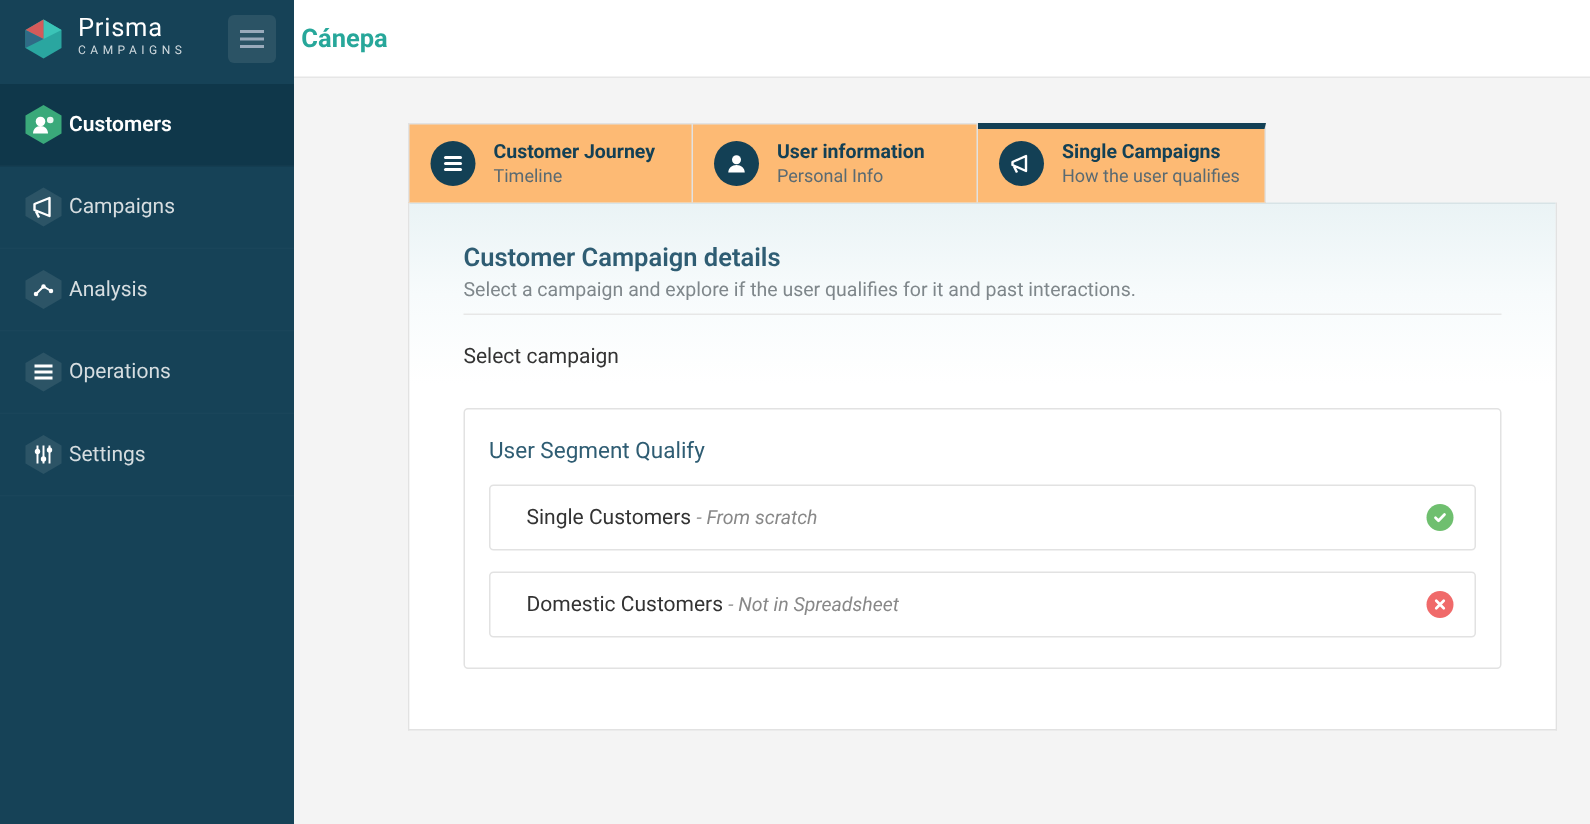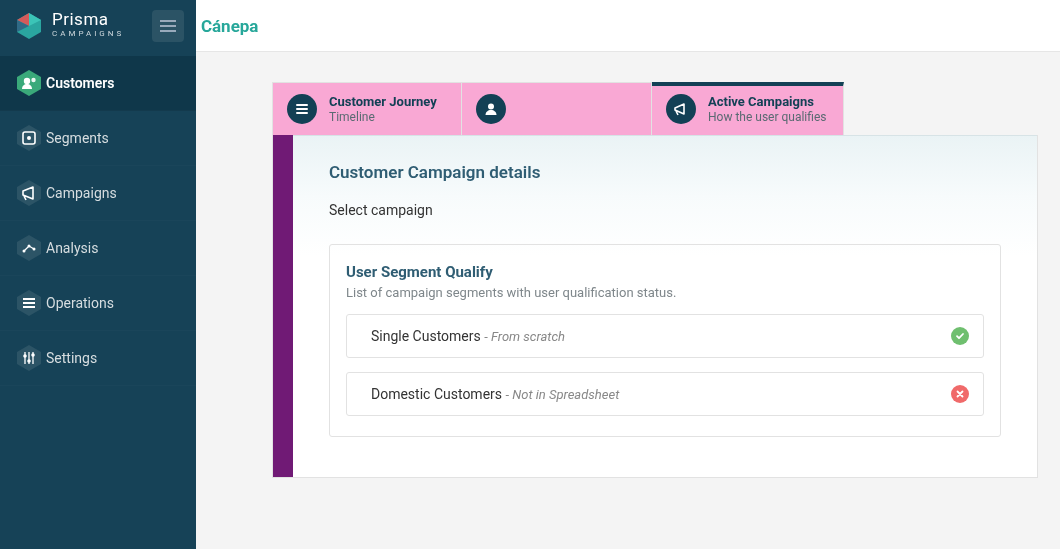--- a/index.html
+++ b/index.html
@@ -23,40 +23,40 @@
     
     .main { margin-left: 92px; height: 100%; }
     .topbar { height: 52px; display: flex; align-items: center; padding: 0 12px; gap: 10px; border-bottom: 1px solid #e6e6e6; background: #fff; }
     .back-btn { width: 28px; height: 28px; display:flex; align-items:center; justify-content:center; cursor:pointer; }
     .page-title { color: #27a79a; font-size: 17px; font-weight: 700; }
     
     .content { padding: 30px 0 0 0; }
     
     .tabs-wrap { margin-left: 180px; margin-right: 22px; }
     .tabs { display: flex; background: transparent; }
-    .tab { display: flex; align-items: center; gap: 12px; padding: 11px 16px 11px 14px; background: #f9a8d4; border: 1px solid #e2e2e2; border-bottom: none; cursor: pointer; min-width: 190px; }
+    .tab { display: flex; align-items: center; gap: 12px; padding: 11px 16px 11px 14px; background: #fdba74; border: 1px solid #e2e2e2; border-bottom: none; cursor: pointer; min-width: 190px; }
     .tab + .tab { border-left: none; }
     .tab.active { border-top: 4px solid #134055; padding-top: 8px; }
     .tab-icon { width: 30px; height: 30px; border-radius: 50%; background: #134055; display:flex; align-items:center; justify-content:center; flex-shrink: 0; }
     .tab-title { font-size: 13px; font-weight: 700; color: #134055; line-height: 1.2; }
     .tab-sub { font-size: 12px; color: #5a6a72; line-height: 1.2; }
     
-    .panel { background: #701a75; border: 1px solid #e2e2e2; border-top: none; margin-top: 0; padding-left: 20px; }
+    .panel { background: #f0abfc; border: 1px solid #e2e2e2; border-top: none; margin-top: 0; }
     .panel-inner { background: linear-gradient(#eaf3f5, #f7fbfc 60px, #ffffff 120px); padding: 26px 36px 40px 36px; border-top: 1px solid #d7e3e6; }
     
     .section-title { color: #2f5d73; font-size: 17px; font-weight: 600; }
     .section-sub { color: #7f878b; font-size: 13px; margin-top: 4px; border-bottom: 1px solid #e7e7e7; padding-bottom: 8px; }
     
     .select-row { display: flex; align-items: flex-start; gap: 18px; margin-top: 20px; }
     .select-label { font-size: 14px; color: #333; }
     .dropdown { display: inline-flex; align-items: center; gap: 14px; border: 1px solid #cfcfcf; border-radius: 3px; padding: 7px 12px; font-size: 13px; font-weight: 700; color: #333; letter-spacing: 0.5px; cursor: pointer; background: #fff; }
     .dropdown .chev { color: #777; }
     
     .qualify-card { border: 1px solid #e2e2e2; border-radius: 3px; margin-top: 26px; padding: 18px 16px 20px 16px; }
-    .qualify-title { color: #2f5d73; font-size: 15px; font-weight: 700; }
+    .qualify-title { color: #2f5d73; font-size: 15px; font-weight: 400; }
     .qualify-sub { color: #7f878b; font-size: 13px; margin-top: 4px; }
     
     .seg-row { display: flex; align-items: center; justify-content: space-between; border: 1px solid #e2e2e2; border-radius: 3px; padding: 12px 14px 12px 24px; margin-top: 14px; }
     .seg-text { font-size: 14px; color: #333; }
     .seg-note { font-style: italic; color: #888; font-size: 13px; }
     .status-icon { width: 18px; height: 18px; border-radius: 50%; display:flex; align-items:center; justify-content:center; }
     .status-ok { background: #6fbf6f; }
     .status-bad { background: #f06a6a; }
   </style>
 </head>
@@ -89,30 +89,20 @@
     <div class="nav-item active">
       <span class="nav-icon-wrap hex">
         <svg width="30" height="30" viewBox="0 0 30 30">
             <polygon points="15,2 27,9 27,21 15,28 3,21 3,9" fill="#3aa97a"></polygon>
             <circle cx="13" cy="13" r="3.2" fill="#fff"></circle>
             <path d="M8 21c0-3 2.2-5 5-5s5 2 5 5" fill="#fff"></path>
             <circle cx="19.5" cy="12" r="2.2" fill="#fff" opacity="0.9"></circle>
           </svg>
       </span>
       <span>Customers</span>
-    </div>
-    <div class="nav-item">
-      <span class="nav-icon-wrap hex">
-        <svg width="30" height="30" viewBox="0 0 30 30">
-            <polygon points="15,2 27,9 27,21 15,28 3,21 3,9" fill="#2c5466"></polygon>
-            <rect x="9" y="9" width="12" height="12" rx="2" fill="none" stroke="#fff" stroke-width="1.6"></rect>
-            <circle cx="15" cy="15" r="2" fill="#fff"></circle>
-          </svg>
-      </span>
-      <span>Segments</span>
     </div>
     <div class="nav-item">
       <span class="nav-icon-wrap hex">
         <svg width="30" height="30" viewBox="0 0 30 30">
             <polygon points="15,2 27,9 27,21 15,28 3,21 3,9" fill="#2c5466"></polygon>
             <path d="M9 17v-4l10-4v12l-10-4z M10 18l2 4" fill="none" stroke="#fff" stroke-width="1.6" stroke-linejoin="round"></path>
           </svg>
       </span>
       <span>Campaigns</span>
     </div>
@@ -180,45 +170,49 @@
             <div class="tab-sub">Timeline</div>
           </div>
         </div>
         <div class="tab">
           <span class="tab-icon">
             <svg width="16" height="16" viewBox="0 0 16 16">
                 <circle cx="8" cy="5.5" r="3" fill="#fff"></circle>
                 <path d="M2.5 14c0-3 2.5-5 5.5-5s5.5 2 5.5 5" fill="#fff"></path>
               </svg>
           </span>
+          <div>
+            <div class="tab-title">User information</div>
+            <div class="tab-sub">Personal Info</div>
+          </div>
         </div>
         <div class="tab active">
           <span class="tab-icon">
             <svg width="16" height="16" viewBox="0 0 16 16">
                 <path d="M2 9V7l9-4v10L2 9z M3 10l2 4" fill="none" stroke="#fff" stroke-width="1.6" stroke-linejoin="round"></path>
               </svg>
           </span>
           <div>
-            <div class="tab-title">Active Campaigns</div>
+            <div class="tab-title">Single Campaigns</div>
             <div class="tab-sub">How the user qualifies</div>
           </div>
         </div>
       </div>
 
       <div class="panel">
         <div class="panel-inner">
           <div class="section-title">Customer Campaign details</div>
+          <div class="section-sub">Select a campaign and explore if the user qualifies for it and past interactions.</div>
 
           <div class="select-row">
             <span class="select-label">Select campaign</span>
           </div>
 
           <div class="qualify-card">
             <div class="qualify-title">User Segment Qualify</div>
-            <div class="qualify-sub">List of campaign segments with user qualification status.</div>
 
             <div class="seg-row">
               <div class="seg-text">
                 <span>Single Customers</span>
                 <span class="seg-note"> - <span>From scratch</span></span>
               </div>
               <span class="status-icon status-ok">
                 <svg width="10" height="10" viewBox="0 0 10 10">
                     <path d="M2 5.2l2 2L8 3" fill="none" stroke="#fff" stroke-width="1.8" stroke-linecap="round" stroke-linejoin="round"></path>
                   </svg>

